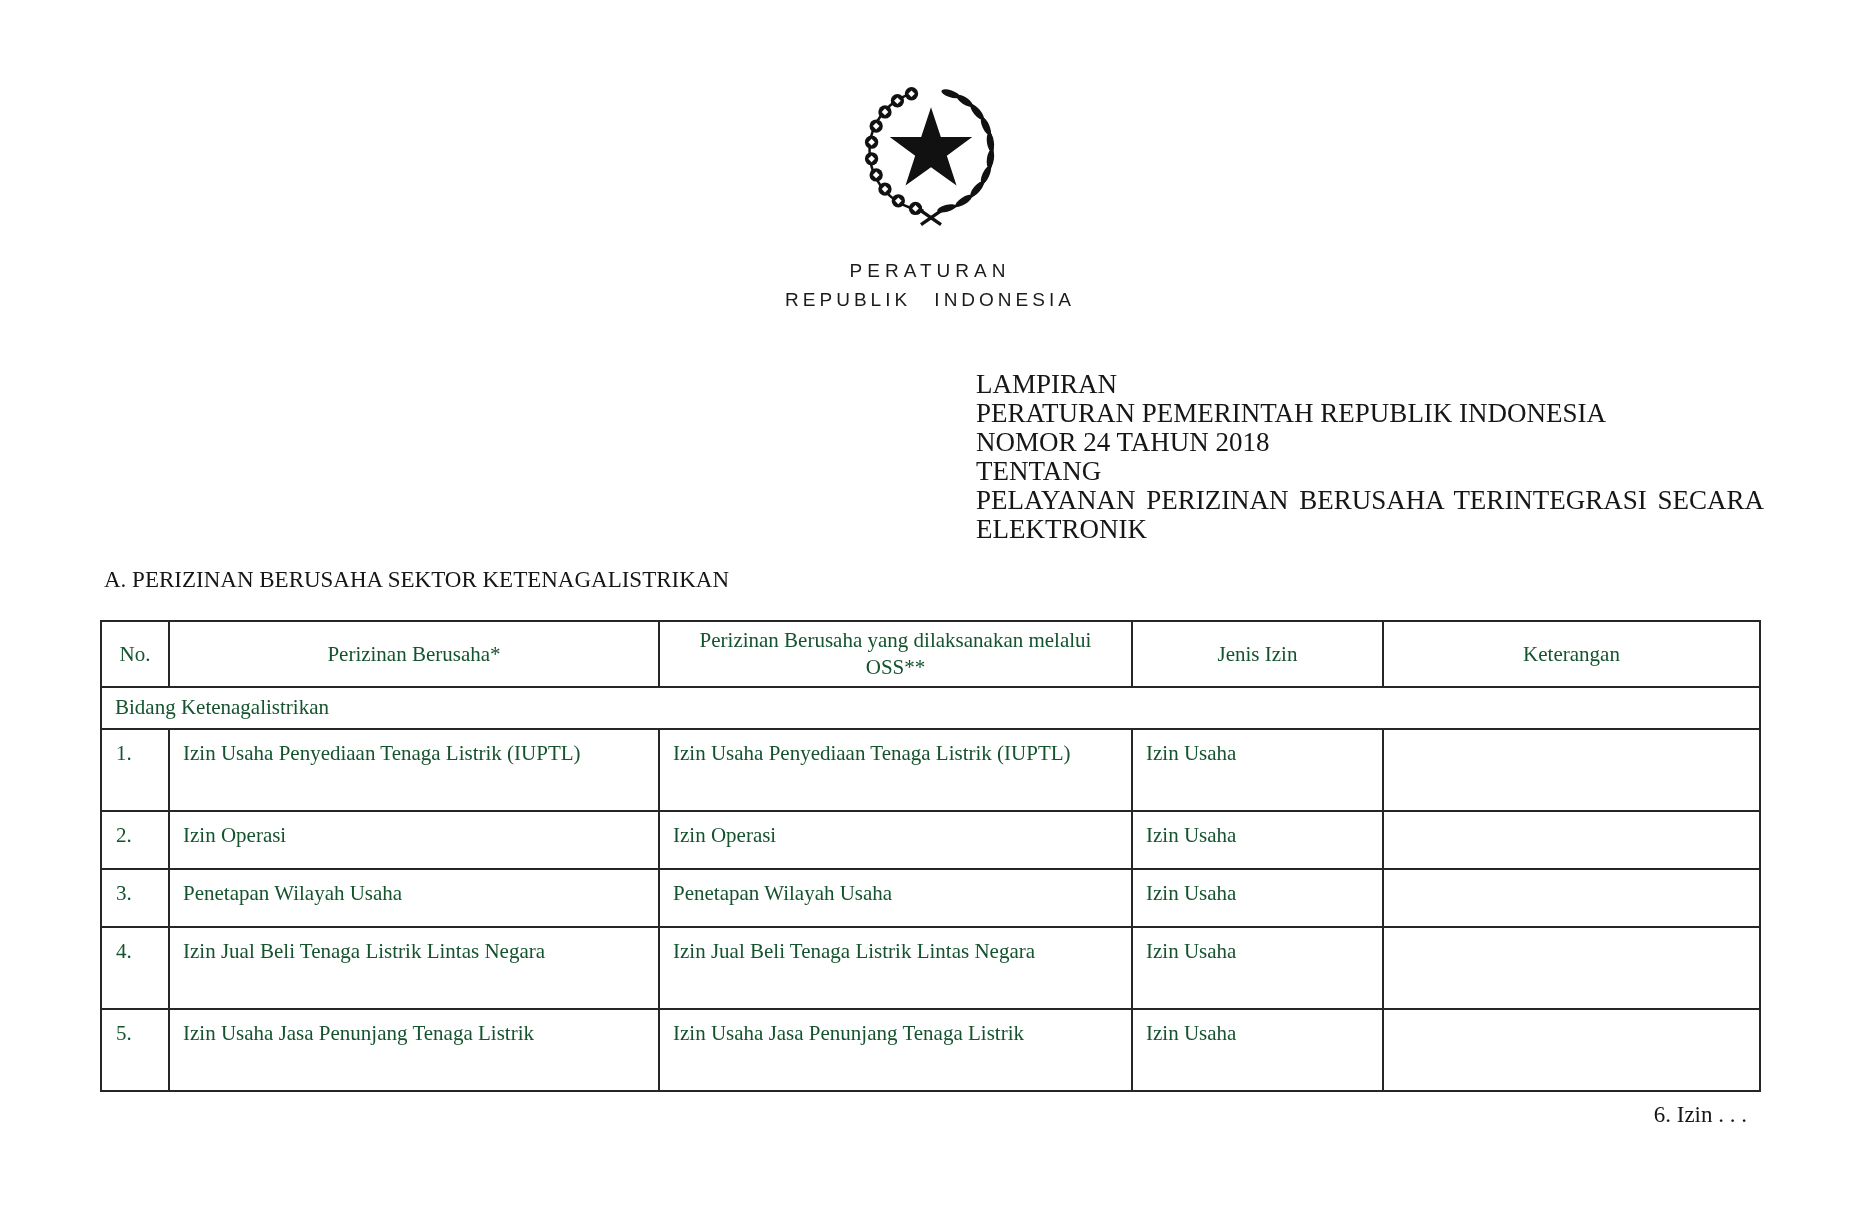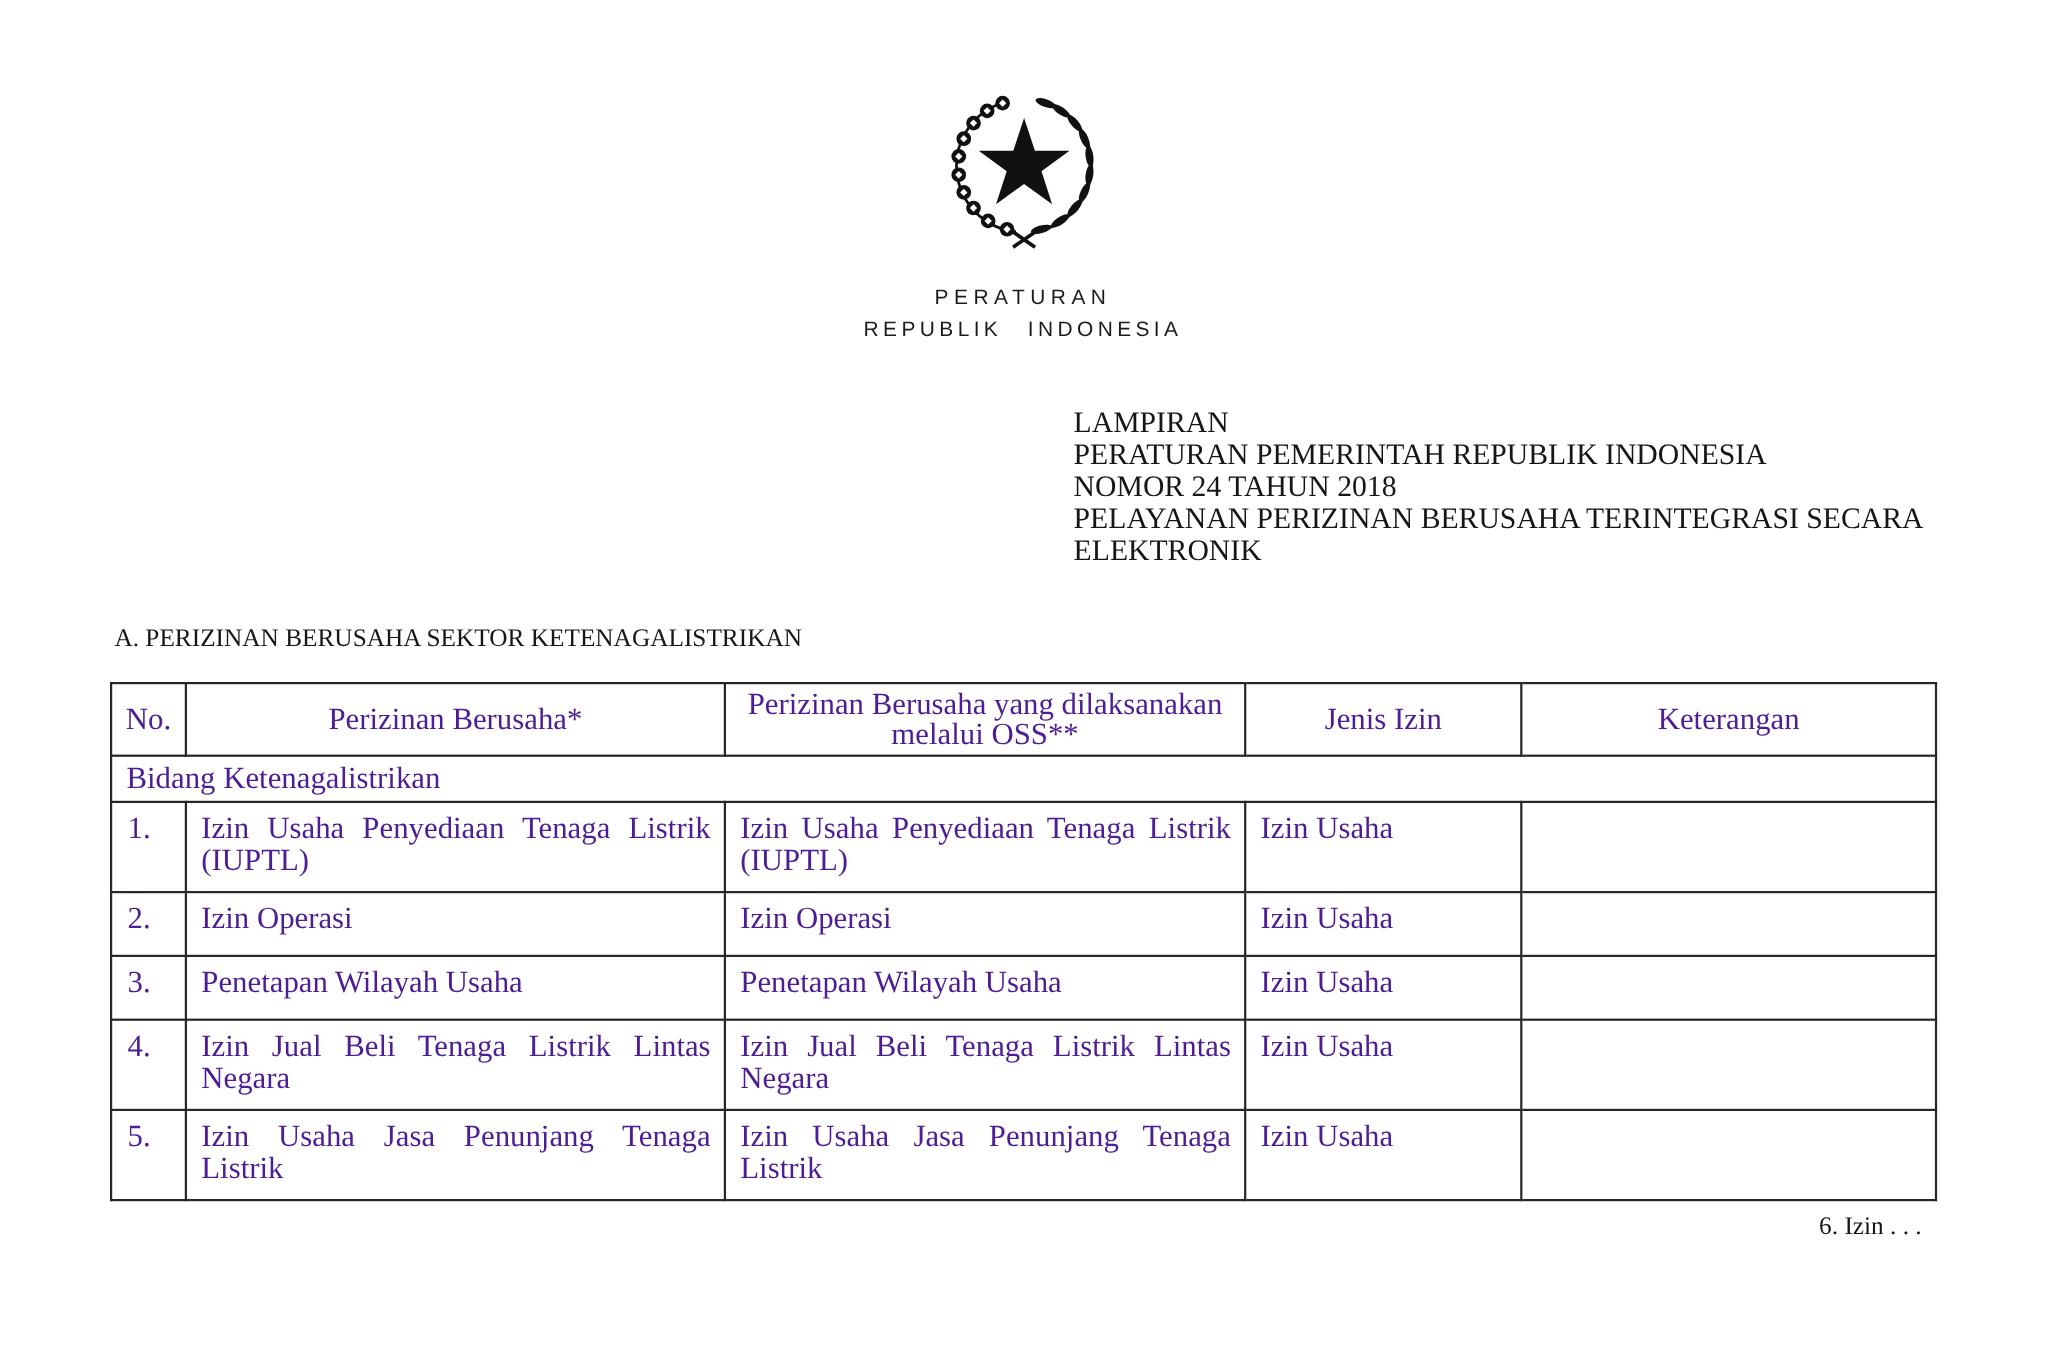--- a/index.html
+++ b/index.html
@@ -29,22 +29,22 @@
   }
   .lampiran .l-line { min-height:29px; }
   .lampiran .l-line:nth-child(5) { text-align:justify; text-align-last:justify; }
 
   
   .section-title { position:absolute; left:104px; top:567px; font-size:23px;text-align:center; }
 
   
   table.doc-table {
     position:absolute; left:100px; top:620px; width:1659px;
-    border-collapse:collapse; table-layout:fixed; font-size:28px;
-    color:#4c1d95;
+    border-collapse:collapse; table-layout:fixed; font-size:21px;
+    color:#14532d;
     border-radius:21px;
   }
   .doc-table col.c1 { width:68px; }
   .doc-table col.c2 { width:490px; }
   .doc-table col.c3 { width:473px; }
   .doc-table col.c4 { width:251px; }
   .doc-table col.c5 { width:377px; }
   .doc-table th, .doc-table td {
     border:2px solid #262626; vertical-align:top;
     padding:9px 12px 9px 13px; font-weight:normal; line-height:29px;
@@ -123,20 +123,21 @@
 
 <div class="letterhead">
   <div class="lh1">PERATURAN</div>
   <div class="lh2">REPUBLIK INDONESIA</div>
 </div>
 
 <div class="lampiran">
   <div class="l-line">LAMPIRAN</div>
   <div class="l-line">PERATURAN PEMERINTAH REPUBLIK INDONESIA</div>
   <div class="l-line">NOMOR 24 TAHUN 2018</div>
+  <div class="l-line">TENTANG</div>
   <div class="l-line">PELAYANAN PERIZINAN BERUSAHA TERINTEGRASI SECARA</div>
   <div class="l-line">ELEKTRONIK</div>
 </div>
 
 <div class="section-title">A. PERIZINAN BERUSAHA SEKTOR KETENAGALISTRIKAN</div>
 
 <table class="doc-table">
   <colgroup>
       <col class="c1">
       <col class="c2">

